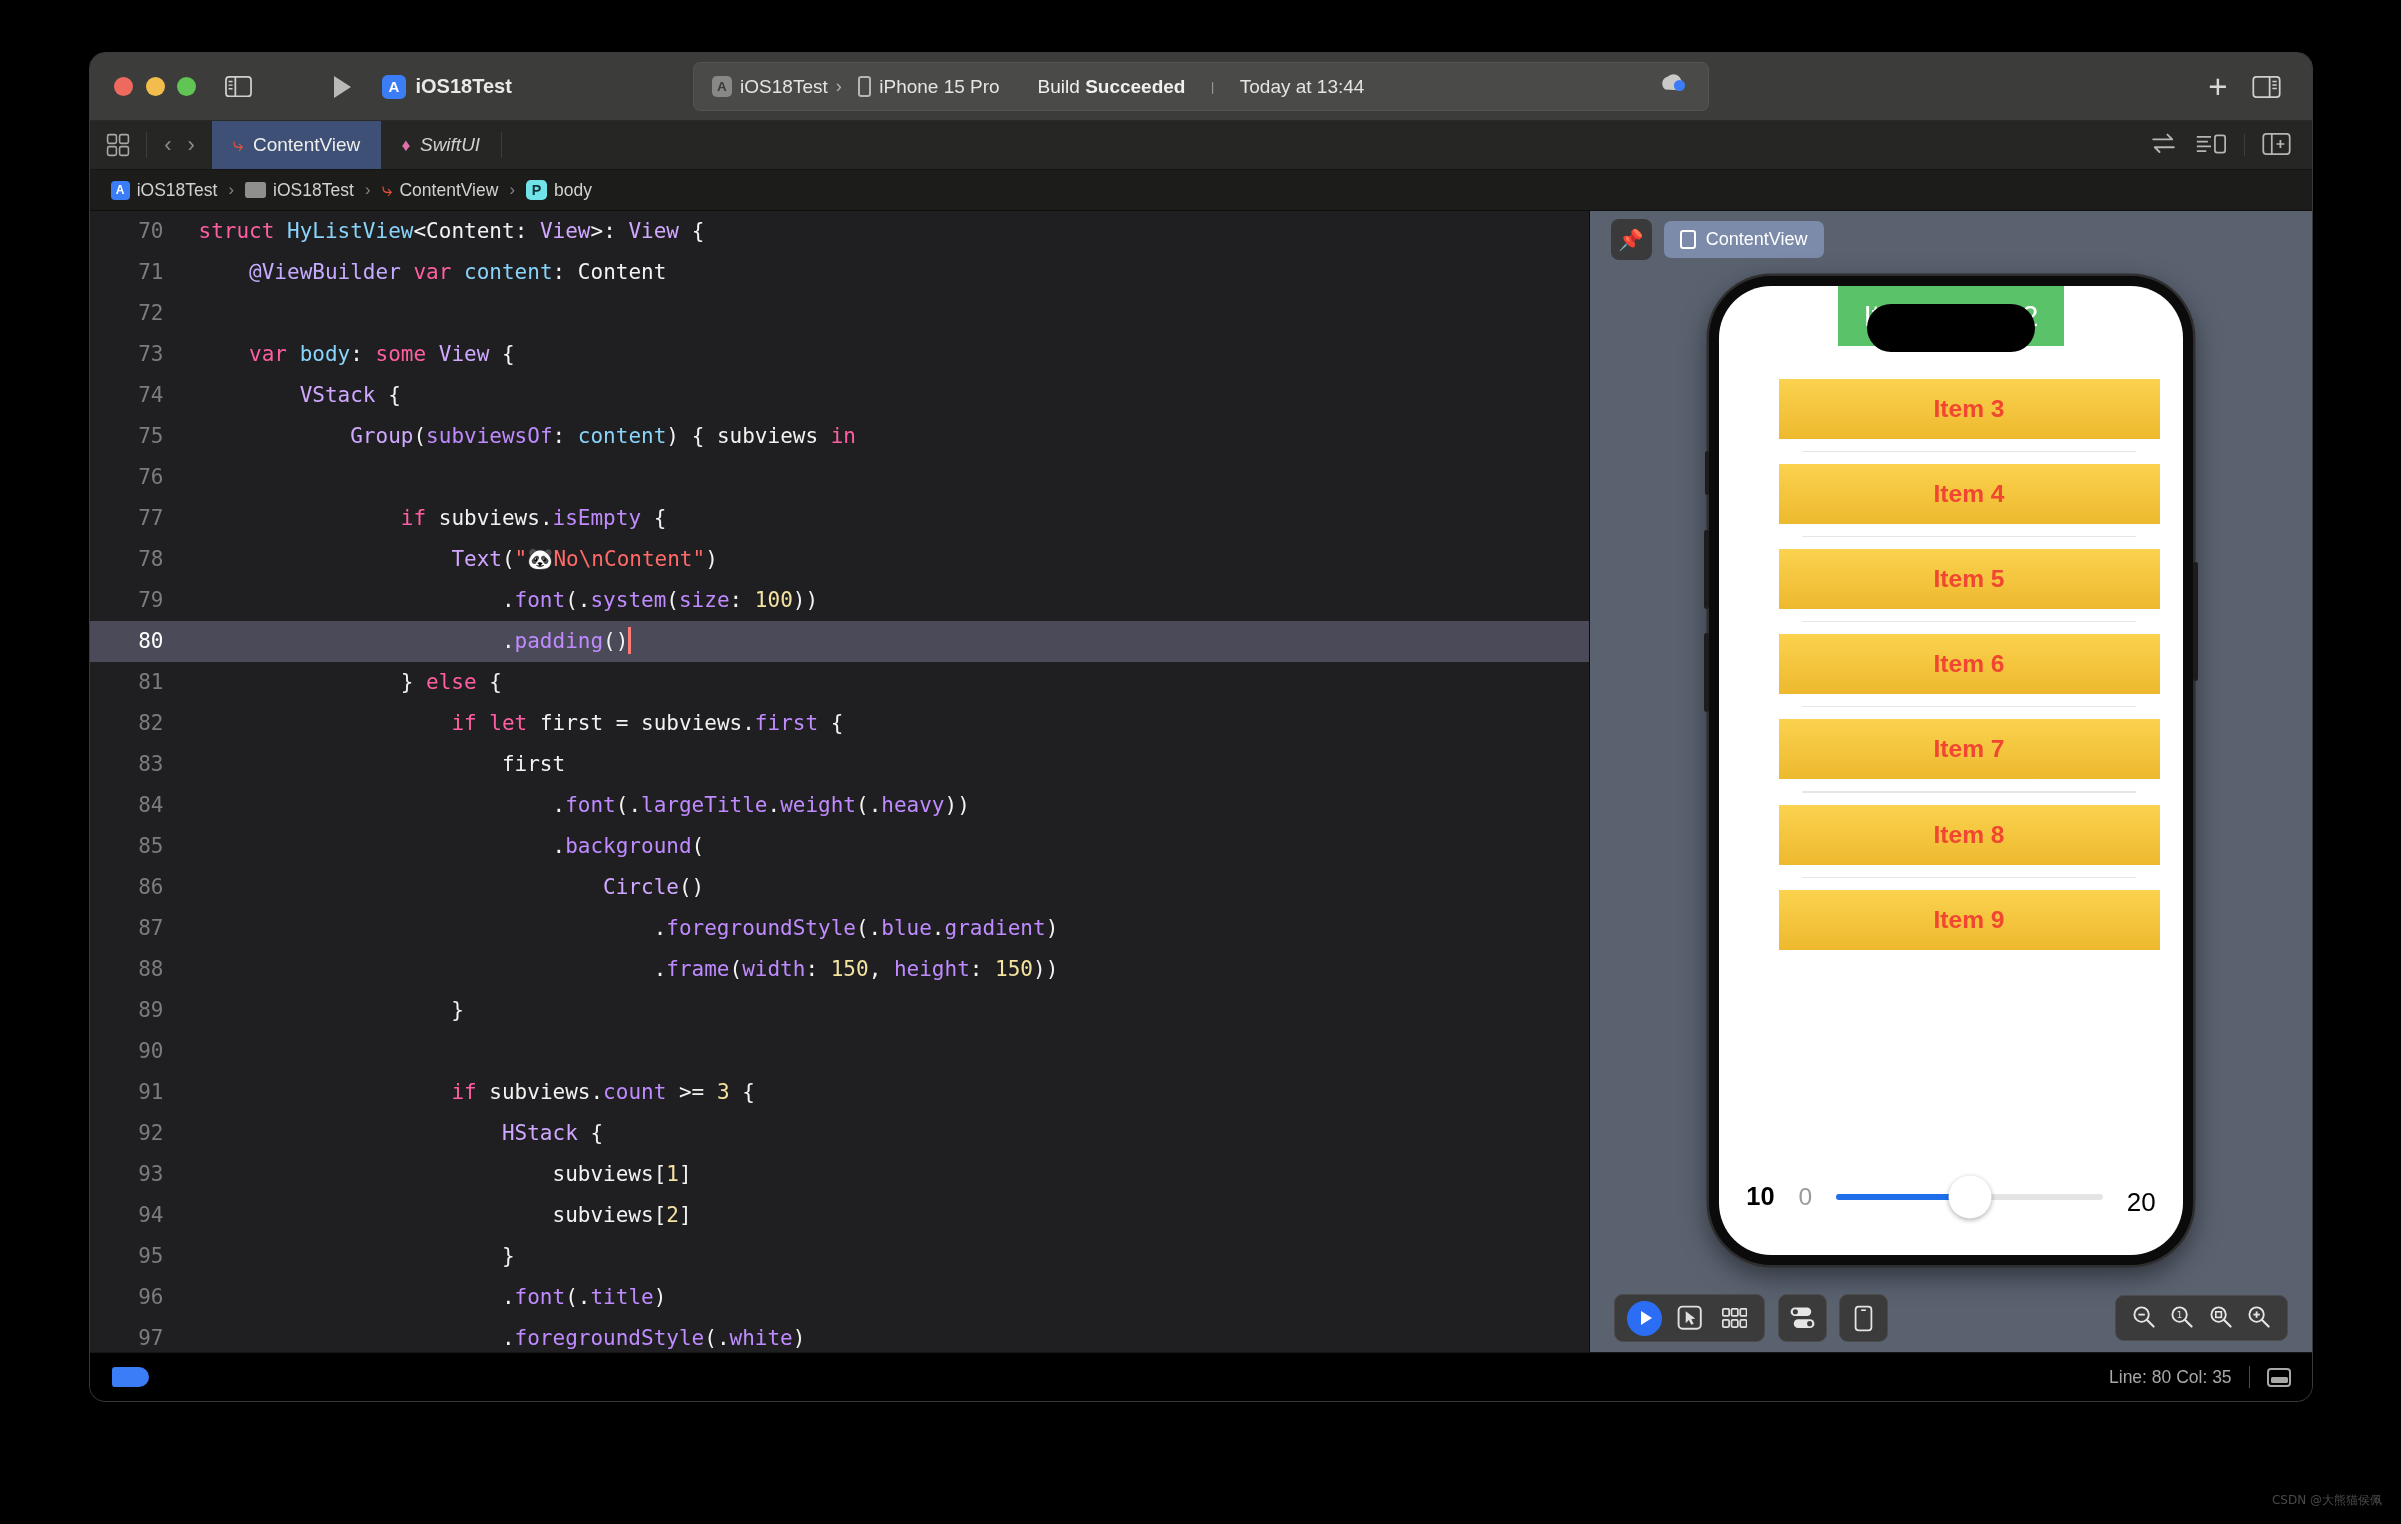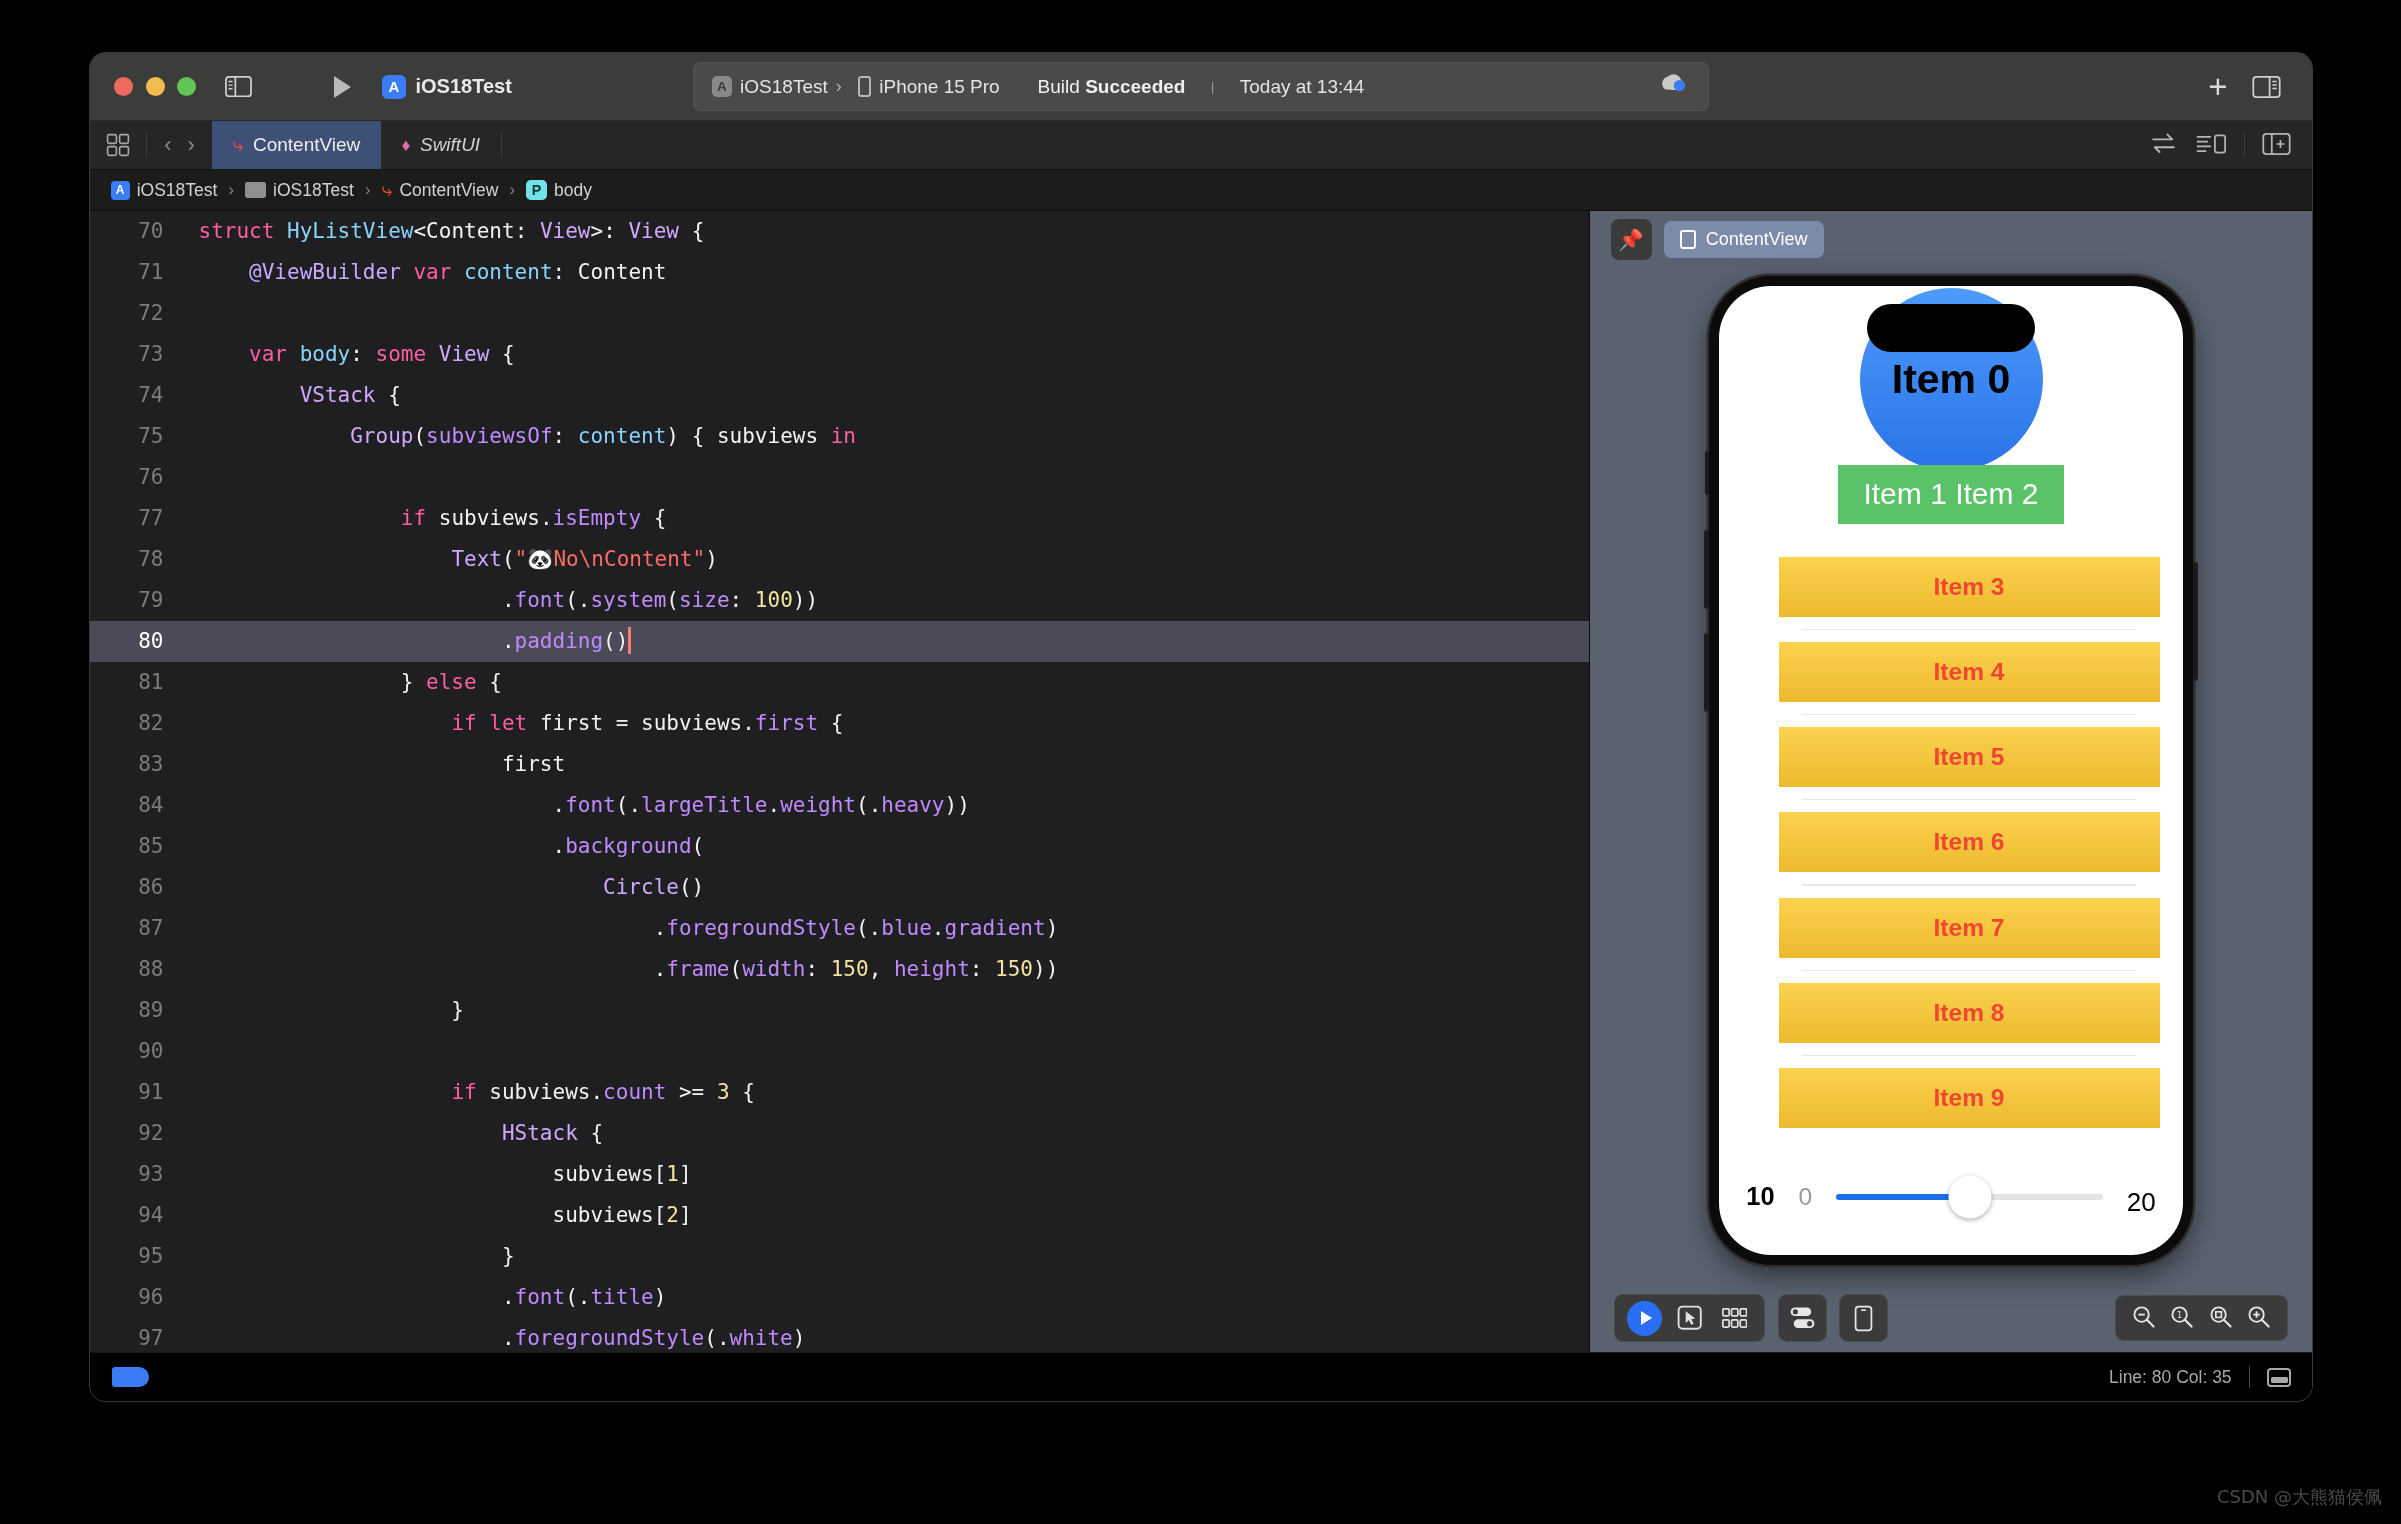--- a/index.html
+++ b/index.html
@@ -206,21 +206,21 @@
   .blue-tag { width:37px;height:20.6px;background:#3b7df6;margin-left:22px;
               border-radius:3.2px 10.3px 10.3px 3.2px; }
   .bb-right { margin-left:auto; display:flex; align-items:center; gap:17.5px; padding-right:20.6px; }
   .bb-text { color:#a8a8a6; font-size:17.5px; }
   .bb-div { width:0.8px; height:22px; background:#4a4a48; }
   .bb-panel { width:24px;height:19px;border:2px solid #a8a8a6;border-radius:4px;
               display:flex;align-items:flex-end;padding:1.6px; }
   .bb-panel i { display:block; width:100%; height:5.6px; background:#a8a8a6; border-radius:1.6px; }
 
   .watermark { position:absolute; right:19px; bottom:16px; color:#4a4a4a;
-               font-size:18px; font-family:"DejaVu Sans", sans-serif; }
+               font-size:12px; font-family:"DejaVu Sans", sans-serif; }
 </style>
 </head>
 <body>
 
 <div class="desktop">
   <div class="window">
 
     <div class="toolbar">
       <div class="traffic">
         <div class="dot r"></div>
@@ -401,21 +401,20 @@
 
         <div class="phone-wrap">
           <div class="phone">
             <div class="side-btn sb1"></div>
             <div class="side-btn sb2"></div>
             <div class="side-btn sb3"></div>
             <div class="side-btn sb4"></div>
             <div class="screen">
               <div class="island"></div>
               <div class="content">
-                <div class="circle-item">Item 0</div>
                 <div class="green-row">Item 1 Item 2</div>
                 <div class="rows" id="yellow-rows">
                     <div class="yrow">Item 3</div>
                     <div class="ysep"></div>
                     <div class="yrow">Item 4</div>
                     <div class="ysep"></div>
                     <div class="yrow">Item 5</div>
                     <div class="ysep"></div>
                     <div class="yrow">Item 6</div>
                     <div class="ysep"></div>

